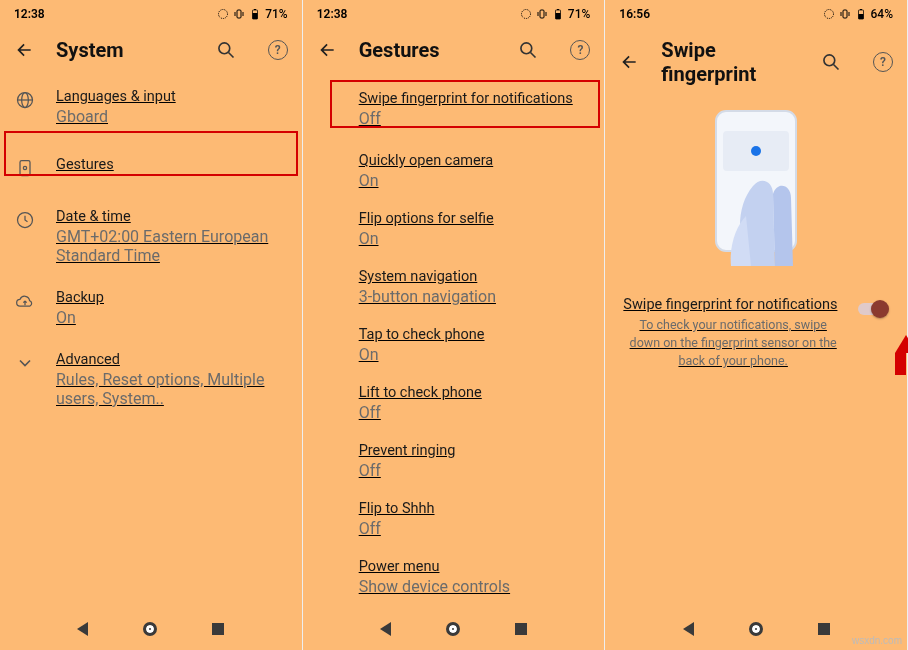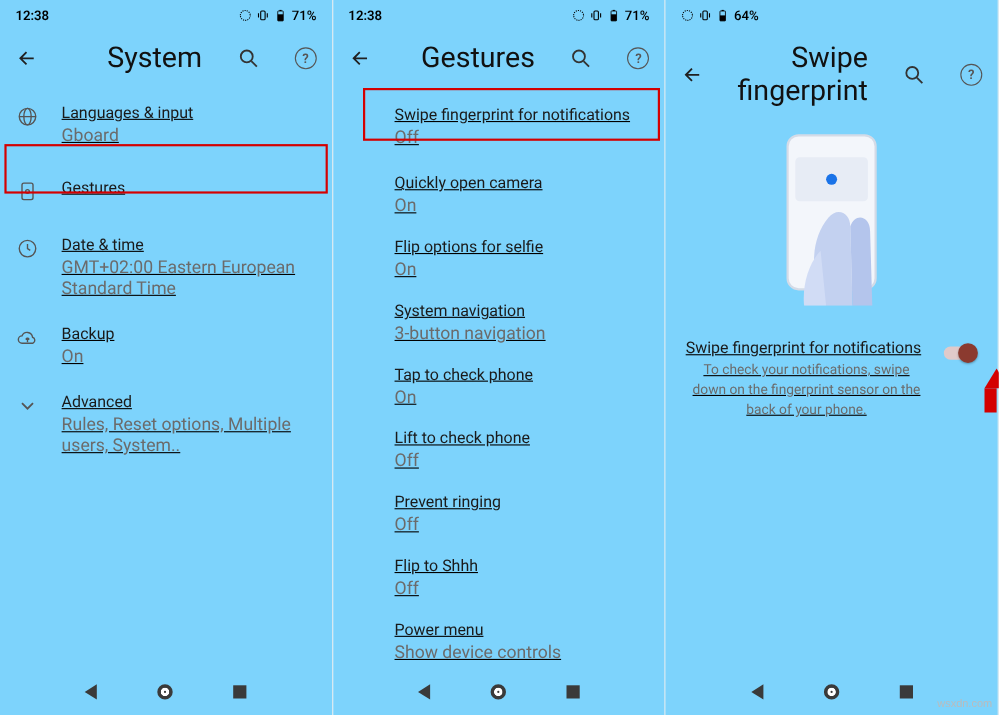--- a/index.html
+++ b/index.html
@@ -12,21 +12,21 @@
     overflow: hidden;
     position: relative;
   }
   .phone {
     width: 364px;
     height: 650px;
     border-right: 1px solid #eee;
     display: flex;
     flex-direction: column;
     position: relative;
-    background: #7dd3fc;
+    background: #fdba74;
   }
   .phone:last-child { border-right: none; }
   .statusbar {
     display: flex;
     align-items: center;
     height: 28px;
     padding: 0 14px;
     font-size: 12px;
     font-weight: 500;
     color: #000;
@@ -36,24 +36,23 @@
   .statusbar svg { width: 12px; height: 12px; }
   .titlebar {
     display: flex;
     align-items: center;
     padding: 10px 14px 14px 14px;
     gap: 22px;
   }
   .titlebar .back { width:20px; height:20px; display:flex; align-items:center; }
   .titlebar h1 {
     flex: 1;
-    font-size: 26px;
-    font-weight: 400;
+    font-size: 20px;
+    font-weight: 700;
     color: #111;
-    text-align: right;
   }
   .titlebar .act { width:20px; height:20px; display:flex; align-items:center; justify-content:center; margin-left:10px; }
   .titlebar .act.help { border:1.8px solid #555; border-radius:50%; font-size:12px; color:#555; line-height:1; font-weight:600;}
   .content { flex:1; overflow:hidden; padding: 0 0 0 0; text-decoration: underline; }
   .row {
     display: flex;
     align-items: flex-start;
     padding: 12px 16px 12px 14px;
     gap: 20px;
   }
@@ -337,20 +336,21 @@
     <div class="nav-circ"></div>
     <div class="nav-sq"></div>
   </div>
 
   <div class="highlight-red" style="left:27px; top:80px; width:270px; height:48px;"></div>
 </div>
 
 <div class="phone">
 
   <div class="statusbar">
+    <span class="time">16:56</span>
     <span class="icons">
       <svg viewBox="0 0 24 24">
           <circle cx="12" cy="12" r="9" fill="none" stroke="#000" stroke-width="2" stroke-dasharray="2 2"></circle>
         </svg>
       <svg viewBox="0 0 24 24">
           <rect x="8" y="4" width="8" height="16" rx="2" fill="none" stroke="#000" stroke-width="2"></rect>
           <line x1="4" y1="8" x2="4" y2="16" stroke="#000" stroke-width="2"></line>
           <line x1="20" y1="8" x2="20" y2="16" stroke="#000" stroke-width="2"></line>
         </svg>
       <svg viewBox="0 0 14 24">

